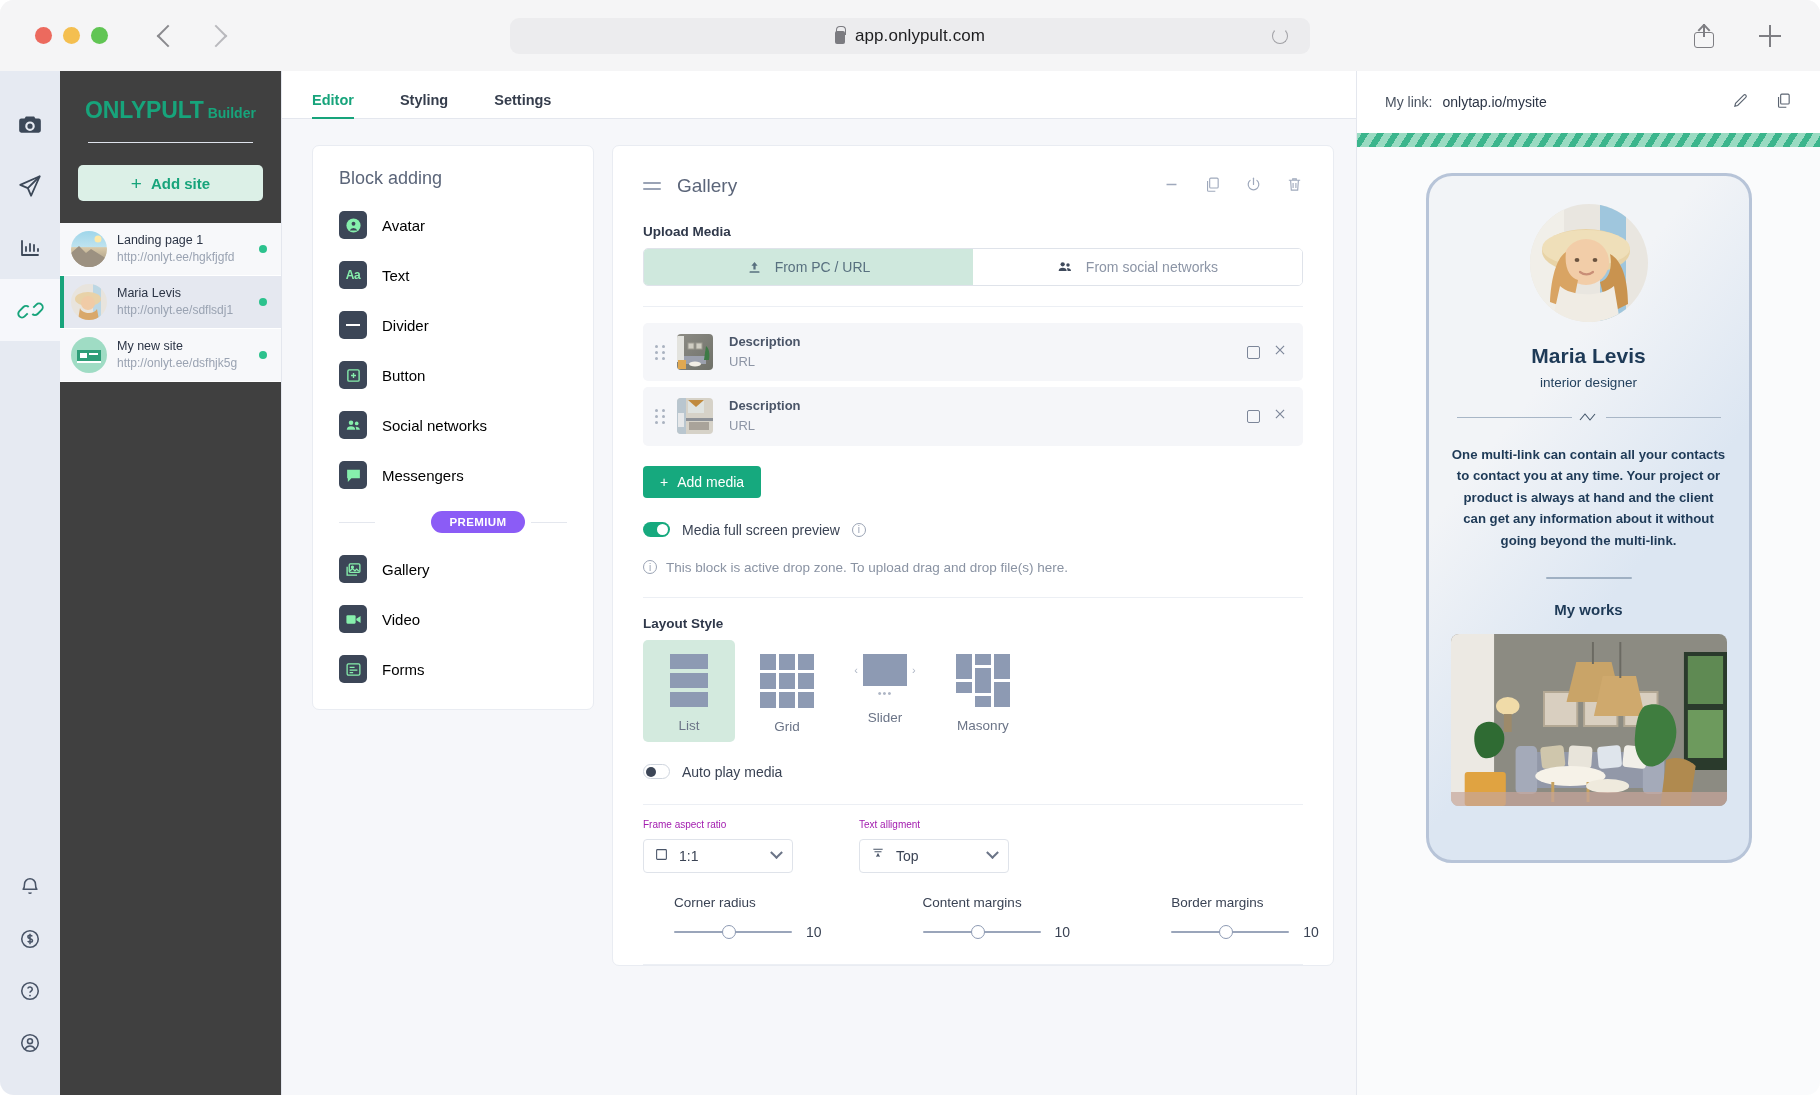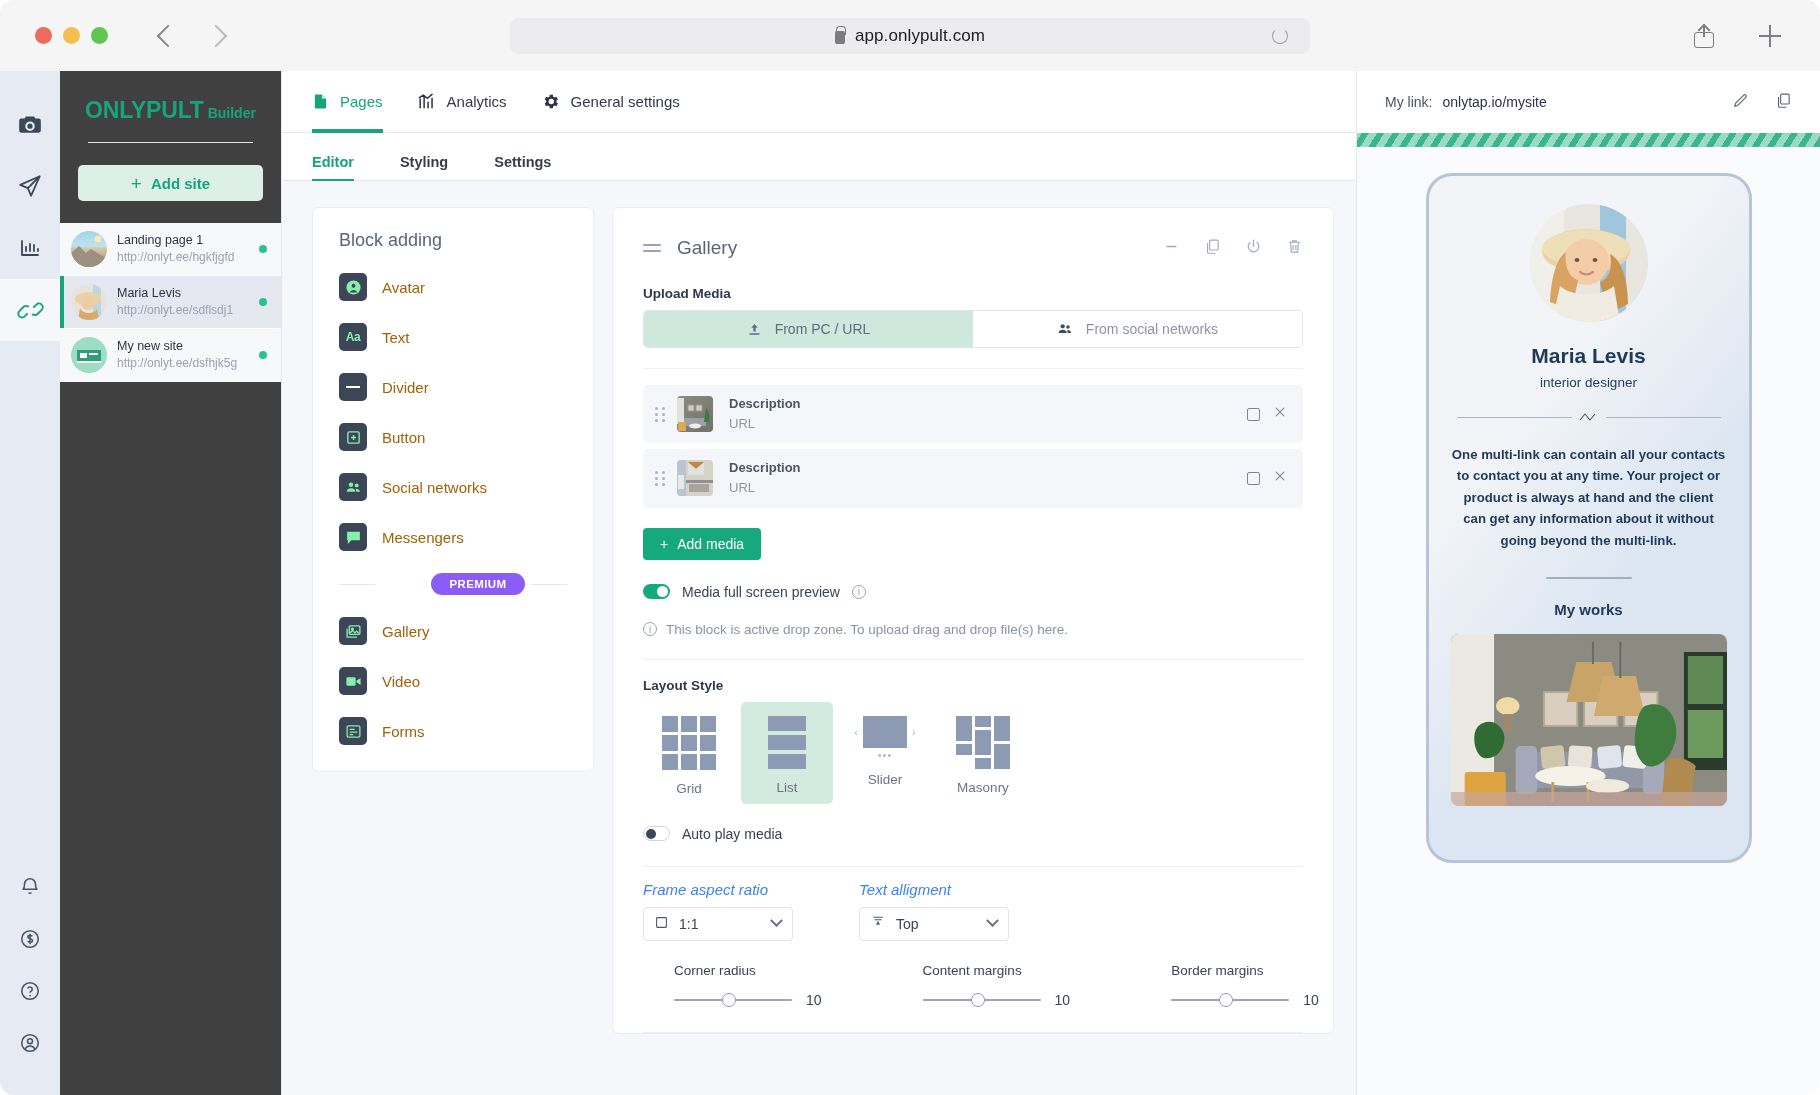--- a/index.html
+++ b/index.html
@@ -187,21 +187,21 @@
     align-self: flex-start;
   }
   .bp-title { font-size: 18px; color: #5b6579; margin-bottom: 22px; }
   .bp-item { display: flex; align-items: center; gap: 15px; margin-bottom: 22px; cursor: pointer; }
   .bp-ico {
     width: 28px; height: 28px; flex: none;
     background: #3c4657; border-radius: 5px;
     display: flex; align-items: center; justify-content: center;
     color: #86efac;
   }
-  .bp-lb { font-size: 15px; color: #a16207; }
+  .bp-lb { font-size: 15px; color: #000000; }
   .premium-row { display: flex; align-items: center; margin: 4px 0 22px; }
   .premium-line { flex: 1; height: 1px; background: #e4e7ee; }
   .premium-pill {
     background: #8b5cf6; color: #fff; font-size: 11.5px; font-weight: bold;
     padding: 5px 18px; border-radius: 11px; letter-spacing: .4px;
     margin-left: 56px; margin-right: 6px;
   }
 
   
   .card {
@@ -283,21 +283,21 @@
   .l3 i { width: 38px; height: 15px; background: #8d9ab3; display: block; }
   .sl { display: flex; align-items: center; gap: 5px; }
   .sl .box { width: 44px; height: 32px; background: #8d9ab3; }
   .sl .ar { color: #aeb6c5; font-size: 11px; }
   .sl-dots { font-size: 11px; color: #aeb6c5; letter-spacing: 1px; line-height: 1; margin-top: 2px; }
   .mas { display: grid; grid-template-columns: 16px 16px 16px; grid-auto-rows: 11px; gap: 3px; }
   .mas i { background: #8d9ab3; display:block; }
 
   .fieldrow { display: flex; gap: 66px; margin-top: 14px; }
   .field { width: 150px; }
-  .field .fl { font-size: 15px; color: #3b82f6; margin-bottom: 9px; font-style: italic; }
+  .field .fl { font-size: 10px; color: #a21caf; margin-bottom: 9px; }
   .select {
     height: 34px; border: 1px solid #dfe3ea; border-radius: 4px;
     display: flex; align-items: center; gap: 11px;
     padding: 0 11px; background: #fff; font-size: 14px; color: #3a4354; cursor: pointer;
   }
   .select .cv { margin-left: auto; width: 9px; height: 9px; border-right: 2px solid #6b7487; border-bottom: 2px solid #6b7487; transform: rotate(45deg) translate(-2px,-2px); }
 
   .sliderrow { display: flex; gap: 70px; margin-top: 22px; }
   .sld { width: 170px; margin-left: 31px; }
   .sld .sl-lb { font-size: 13.5px; color: #3a4354; margin-bottom: 14px; }
@@ -502,42 +502,20 @@
             <div class="ur">http://onlyt.ee/dsfhjk5g</div>
           </div>
           <span class="st"></span>
         </div>
 
       </div>
     </div>
 
     <div class="main">
 
-      <div class="topnav">
-        <div class="topnav-item active">
-          <svg width="17" height="19" viewBox="0 0 24 24" fill="#17a47b">
-              <path d="M14 2H6a2 2 0 0 0-2 2v16a2 2 0 0 0 2 2h12a2 2 0 0 0 2-2V8z"></path>
-              <path d="M14 2v6h6" fill="#bfe8d9"></path>
-            </svg>
-          <span>Pages</span>
-        </div>
-        <div class="topnav-item">
-          <svg width="19" height="19" viewBox="0 0 24 24" fill="none" stroke="#2b3445" stroke-width="1.9" stroke-linecap="round">
-              <path d="M4 20V9M9 20V5M14 20v-7M19 20V8"></path>
-              <path d="M3 7l5-3 5 4 6-5"></path>
-            </svg>
-          <span>Analytics</span>
-        </div>
-        <div class="topnav-item">
-          <svg width="19" height="19" viewBox="0 0 24 24" fill="#2b3445">
-              <path d="M19.4 13a7.6 7.6 0 0 0 0-2l2-1.5-2-3.4-2.4 1a7.6 7.6 0 0 0-1.7-1L15 3.5h-4l-.3 2.6a7.6 7.6 0 0 0-1.7 1l-2.4-1-2 3.4L6.6 11a7.6 7.6 0 0 0 0 2l-2 1.5 2 3.4 2.4-1a7.6 7.6 0 0 0 1.7 1l.3 2.6h4l.3-2.6a7.6 7.6 0 0 0 1.7-1l2.4 1 2-3.4zM13 15.4A3.4 3.4 0 1 1 16.4 12 3.4 3.4 0 0 1 13 15.4z"></path>
-            </svg>
-          <span>General settings</span>
-        </div>
-      </div>
 
       <div class="subtabs">
         <div class="subtab active">Editor</div>
         <div class="subtab">Styling</div>
         <div class="subtab">Settings</div>
       </div>
 
       <div class="editor-scroll">
 
         <div class="blockpanel">
@@ -766,41 +744,41 @@
 
           <div class="dropnote">
             <i class="info-i">i</i>
             <span>This block is active drop zone. To upload drag and drop file(s) here.</span>
           </div>
 
           <div class="hr" style="margin:22px 0 18px"></div>
 
           <div class="lbl" style="margin-top:16px">Layout Style</div>
           <div class="layouts">
+            <div class="layopt on">
+              <span class="l3">
+                  <i></i>
+                  <i></i>
+                  <i></i>
+                </span>
+              <span class="cap">List</span>
+            </div>
             <div class="layopt">
               <span class="g9">
                   <i></i>
                   <i></i>
                   <i></i>
                   <i></i>
                   <i></i>
                   <i></i>
                   <i></i>
                   <i></i>
                   <i></i>
                 </span>
               <span class="cap">Grid</span>
-            </div>
-            <div class="layopt on">
-              <span class="l3">
-                  <i></i>
-                  <i></i>
-                  <i></i>
-                </span>
-              <span class="cap">List</span>
             </div>
             <div class="layopt">
               <span style="display:flex;flex-direction:column;align-items:center">
                 <span class="sl">
                     <span class="ar">‹</span>
                     <span class="box"></span>
                     <span class="ar">›</span>
                   </span>
                 <span class="sl-dots">•••</span>
               </span>

